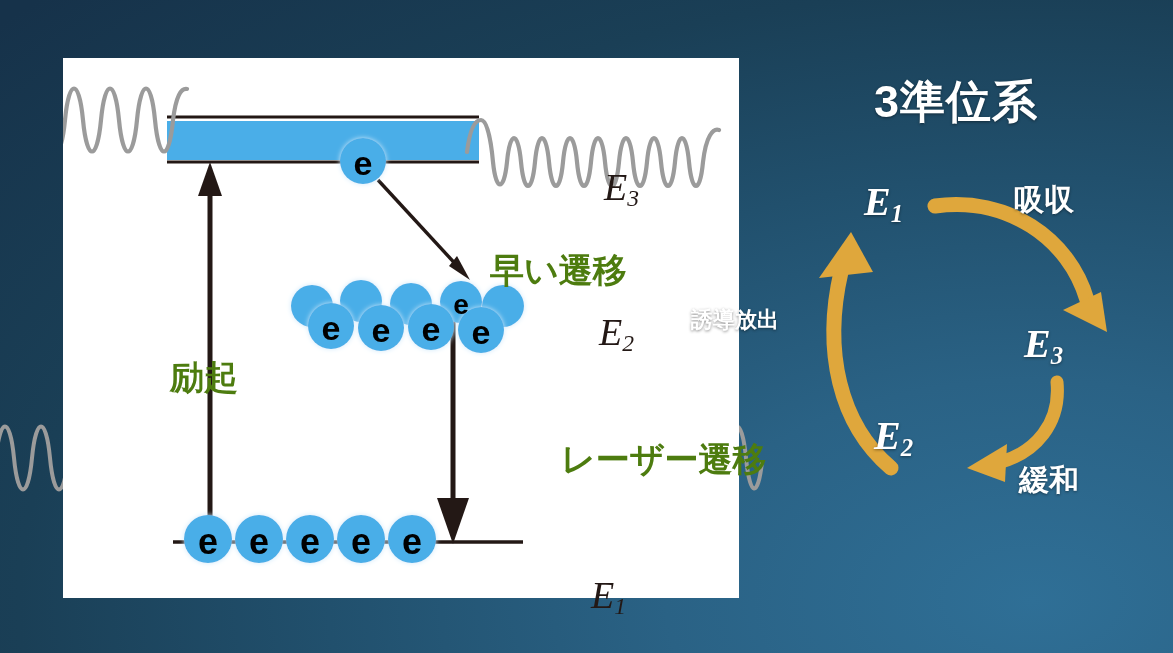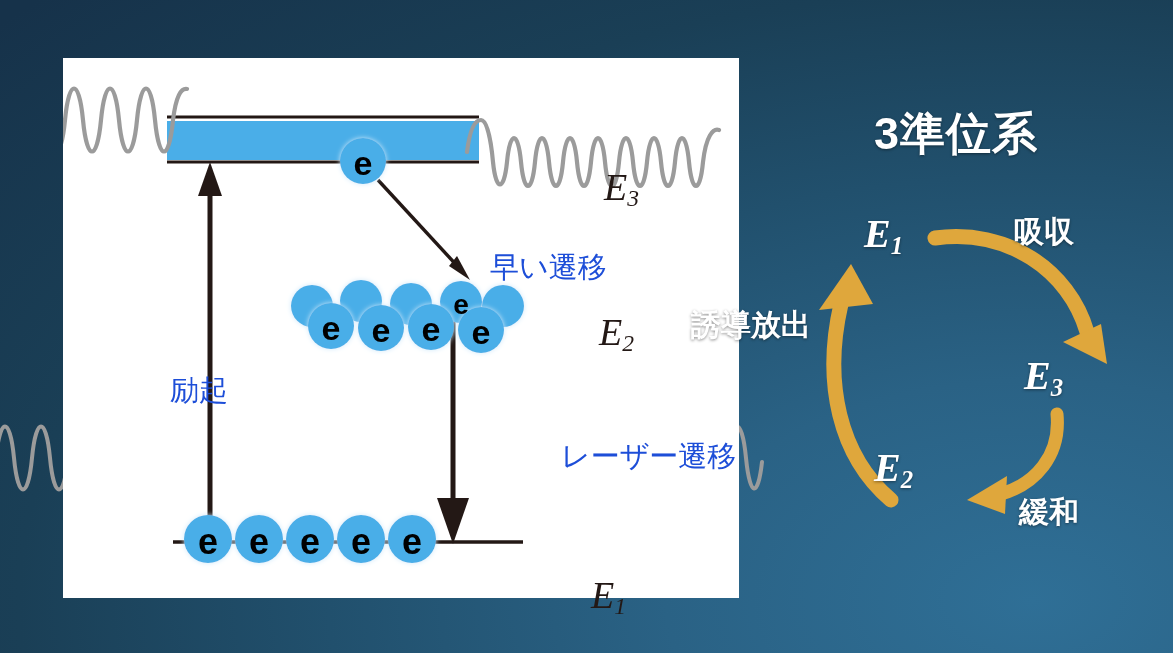--- a/index.html
+++ b/index.html
@@ -45,21 +45,20 @@
     z-index: 1;
   }
   
   #cycle-area {
     position: absolute;
     left: 739px;
     top: 0;
     width: 434px;
     height: 547px;
     z-index: 2;
-    margin-top: 32px;
   }
   #slide-title {
     position: absolute;
     left: 0;
     top: 72px;
     width: 434px;
     text-align: center;
     color: #ffffff;
     font-size: 45px;
     font-weight: bold;
@@ -93,48 +92,48 @@
     white-space: nowrap;
   }
   #cyc-absorption { left: 252px; top: 180px; padding-left: 23px; }
   #cyc-relaxation { left: 280px; top: 460px; }
   
   #cyc-stimulated {
     position: absolute;
     left: 691px;
     top: 305px;
     color: #ffffff;
-    font-size: 30px;
+    font-size: 22px;
     font-weight: bold;
     text-shadow: 0 1px 3px rgba(0,0,0,0.45);
     white-space: nowrap;
     z-index: 4;
   }
   
   .dia-label {
     position: absolute;
-    color: #1d4ed8;
-    font-size: 29px;
-    font-weight: normal;
+    color: #4d7c0f;
+    font-size: 34px;
+    font-weight: bold;
     white-space: nowrap;
   }
   .dia-level {
     position: absolute;
     color: #231815;
     font-family: "Liberation Serif", "DejaVu Serif", serif;
     font-style: italic;
     font-size: 38px;
     white-space: nowrap;
   }
   .dia-level sub {
     font-size: 0.62em;
     vertical-align: -0.25em;
     font-style: italic;
   }
-  #lbl-excitation { left: 107px; top: 313px; }
+  #lbl-excitation { left: 107px; top: 297px; }
   #lbl-fast       { left: 427px; top: 190px; }
   #lbl-laser      { left: 498px; top: 352px; margin-top: 27px; }
   #lbl-e3 { left: 541px; top: 107px; }
   #lbl-e2 { left: 536px; top: 252px; }
   #lbl-e1 { left: 528px; top: 515px; }
 </style>
 </head>
 <body>
 
 <div id="slide">

